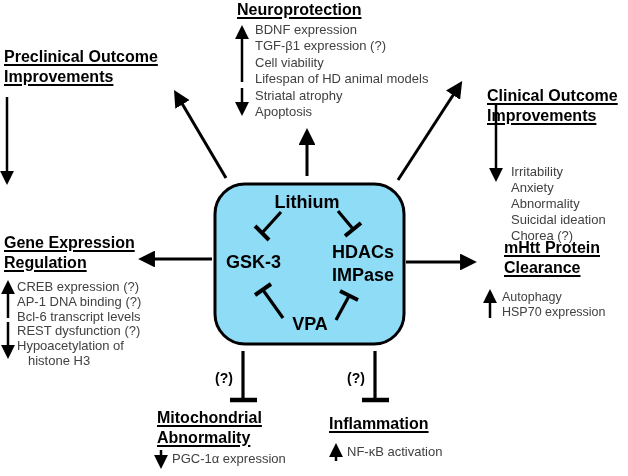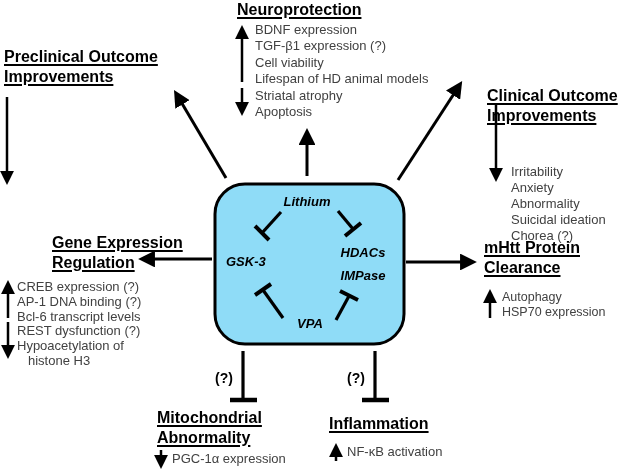--- a/index.html
+++ b/index.html
@@ -7,33 +7,33 @@
     position:relative;width:628px;height:476px;background:#ffffff;
     font-family:"Liberation Sans","DejaVu Sans",sans-serif;overflow:hidden;
   }
   .canvas svg{position:absolute;left:0;top:0;}
   .abs{position:absolute;white-space:nowrap;}
   .title{font-weight:bold;color:#000;font-size:16px;line-height:19.5px;
     text-decoration:underline;text-decoration-thickness:2px;text-underline-offset:2px;}
   .items{font-size:13px;color:#414141;}
   .it{white-space:nowrap;}
   .ind{padding-left:11px;}
-  .cbl{font-weight:bold;color:#000;font-size:13px;line-height:22px;text-align:center;font-style:italic;}
+  .cbl{font-weight:bold;color:#000;font-size:18px;line-height:22px;text-align:center;}
   .qm{font-weight:bold;color:#000;font-size:14px;}
 
   
   .neuro-title{left:237px;top:0px;}
   .neuro-items{left:255px;top:22px;line-height:16.4px;}
   .preclin-title{left:4px;top:47px;}
   .preclin-items{left:17px;top:99px;line-height:16px;}
   .clin-title{left:487px;top:66px;margin-top:20px;}
   .clin-items{left:511px;top:124px;line-height:16px;margin-top:40px;}
-  .gene-title{left:4px;top:233px;line-height:20px;margin-left:48px;}
+  .gene-title{left:4px;top:233px;line-height:20px;}
   .gene-items{left:17px;top:280px;line-height:14.8px;}
-  .mhtt-title{left:484px;top:238px;line-height:20px;}
+  .mhtt-title{left:504px;top:238px;line-height:20px;}
   .mhtt-items{left:502px;top:290px;line-height:14.5px;font-size:12.5px;}
   .mito-title{left:157px;top:408px;line-height:19.5px;}
   .mito-items{left:172px;top:451px;}
   .infl-title{left:329px;top:414px;}
   .infl-items{left:347px;top:444px;}
   .qm-left{left:215px;top:370px;}
   .qm-right{left:347px;top:370px;}
   
   .lbl-lithium{left:257px;top:191px;width:100px;}
   .lbl-gsk3{left:226px;top:251px;text-align:left;}

